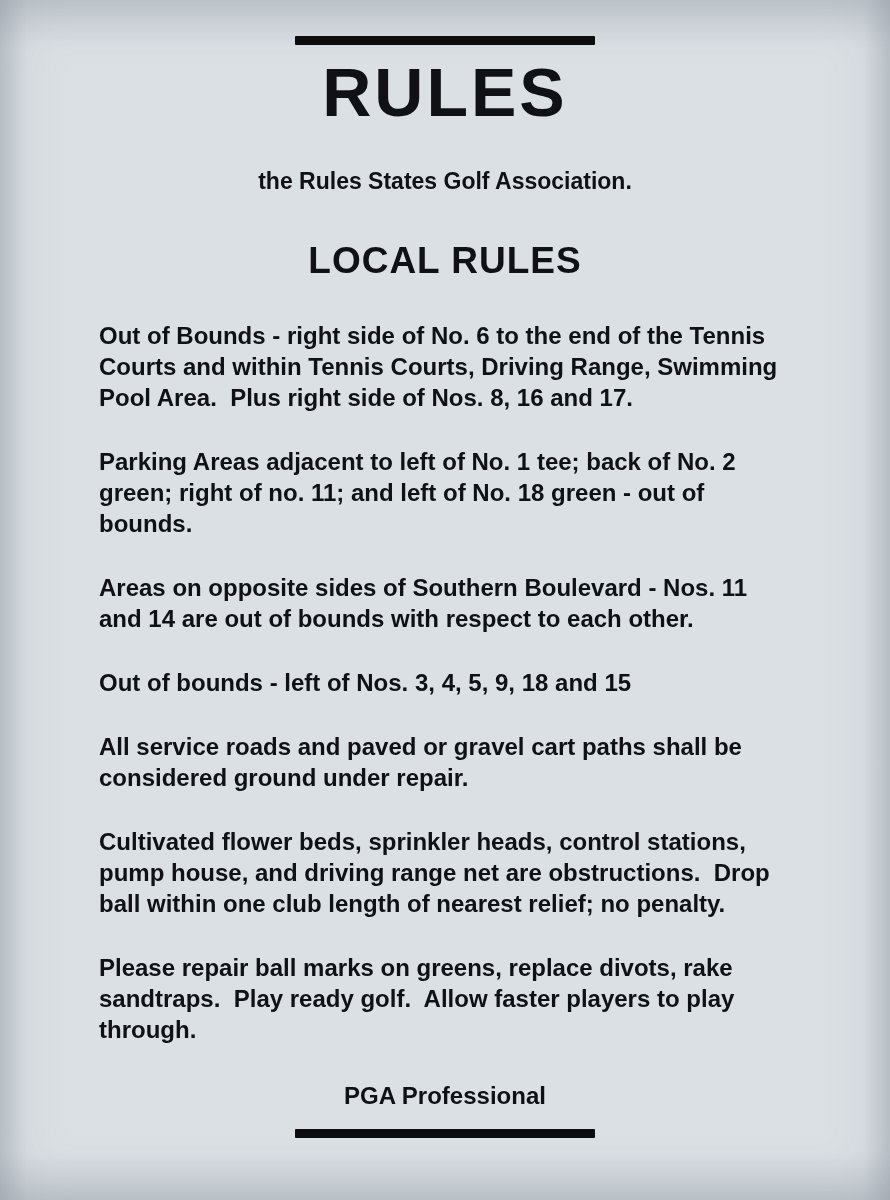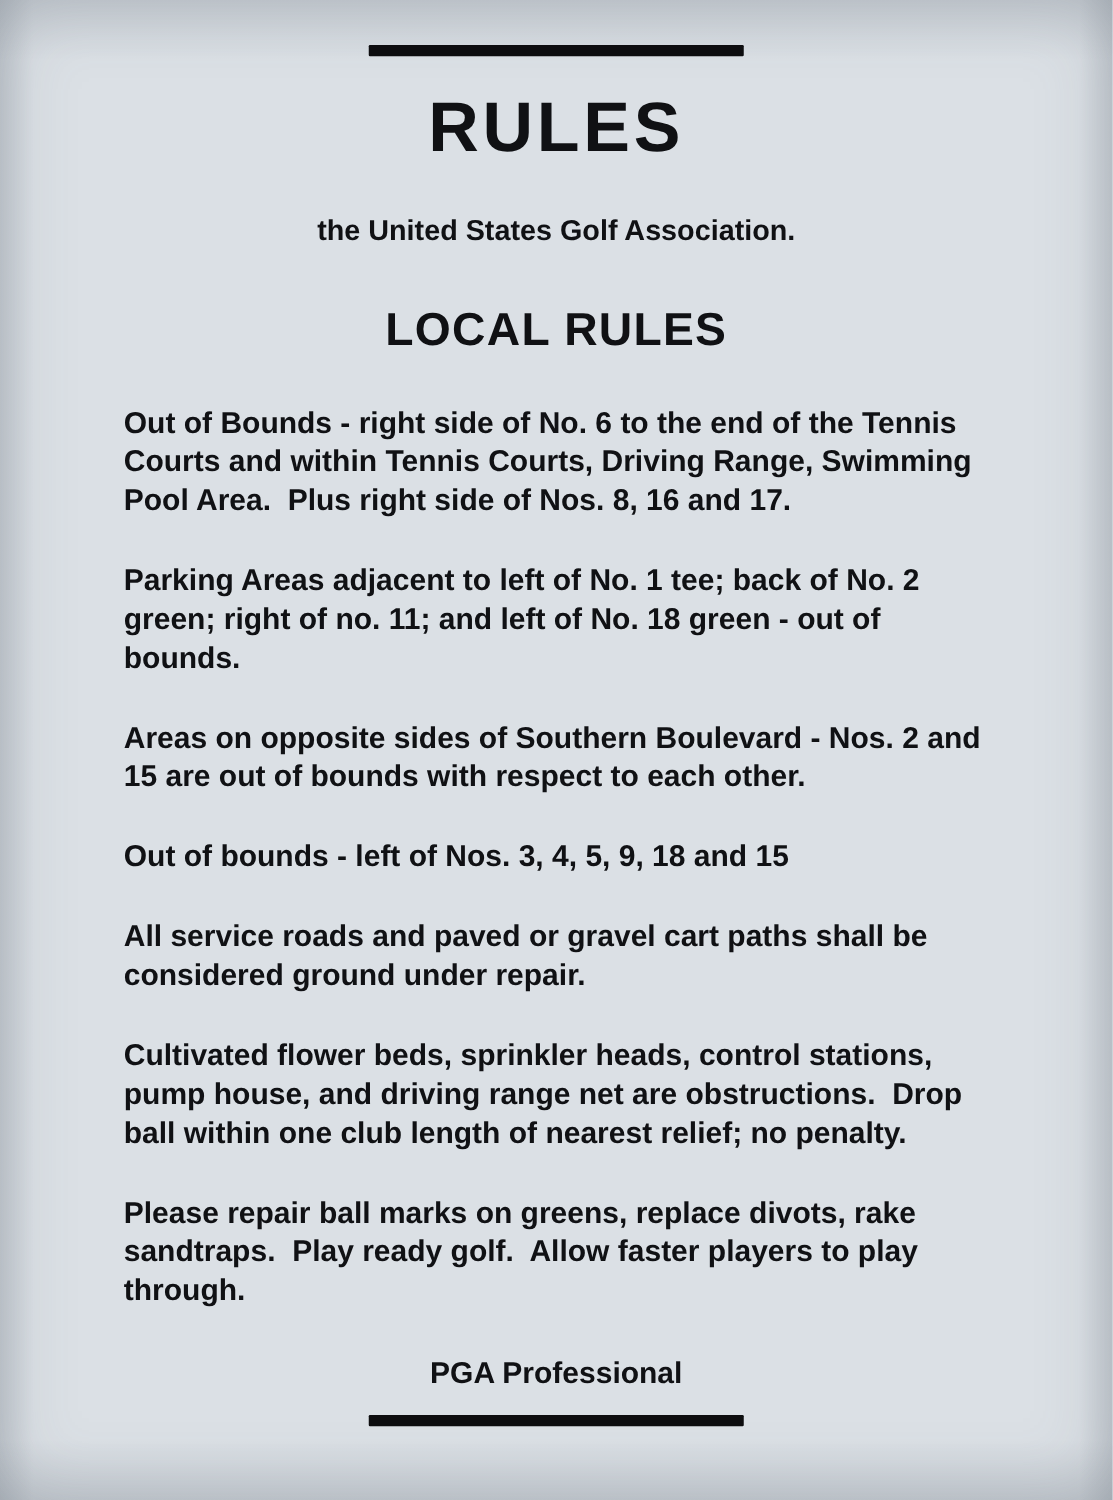--- a/index.html
+++ b/index.html
@@ -31,25 +31,25 @@
   }
   .rule-bar {
     width: 300px;
     height: 9px;
     background: #0d0d0f;
     border-radius: 1px;
   }
   .rule-bar.top { margin-bottom: 10px; }
   .rule-bar.bottom { margin-top: 18px; }
   .main-title {
-    font-size: 56px;
+    font-size: 68px;
     font-weight: bold;
     letter-spacing: 3px;
     line-height: 1.1;
-    margin: 16px 0 26px 0;
+    margin: 0 0 26px 0;
     text-align: center;
   }
   .intro {
     text-align: center;
     font-size: 23px;
     font-weight: bold;
     line-height: 50px;
     width: 840px;
     margin-bottom: 28px;
   }
@@ -93,31 +93,31 @@
 </head>
 <body>
 
 <div class="sign">
 
   <div class="rule-bar top"></div>
 
   <h1 class="main-title">RULES</h1>
 
   <div class="intro">
-    <div>the United States Golf Association.</div>
+    <div>the Rules States Golf Association.</div>
   </div>
 
   <h2 class="local-rules-title">LOCAL RULES</h2>
 
 
 
   <div class="body-block">
     <p class="para">Out of Bounds - right side of No. 6 to the end of the Tennis Courts and within Tennis Courts, Driving Range, Swimming Pool Area.  Plus right side of Nos. 8, 16 and 17.</p>
     <p class="para">Parking Areas adjacent to left of No. 1 tee; back of No. 2 green; right of no. 11; and left of No. 18 green - out of bounds.</p>
-    <p class="para">Areas on opposite sides of Southern Boulevard - Nos. 2 and 15 are out of bounds with respect to each other.</p>
+    <p class="para">Areas on opposite sides of Southern Boulevard - Nos. 11 and 14 are out of bounds with respect to each other.</p>
     <p class="para">Out of bounds - left of Nos. 3, 4, 5, 9, 18 and 15</p>
     <p class="para">All service roads and paved or gravel cart paths shall be considered ground under repair.</p>
     <p class="para">Cultivated flower beds, sprinkler heads, control stations, pump house, and driving range net are obstructions.  Drop ball within one club length of nearest relief; no penalty.</p>
     <p class="para">Please repair ball marks on greens, replace divots, rake sandtraps.  Play ready golf.  Allow faster players to play through.</p>
   </div>
 
   <div class="signature">
     <div>PGA Professional</div>
   </div>
 

